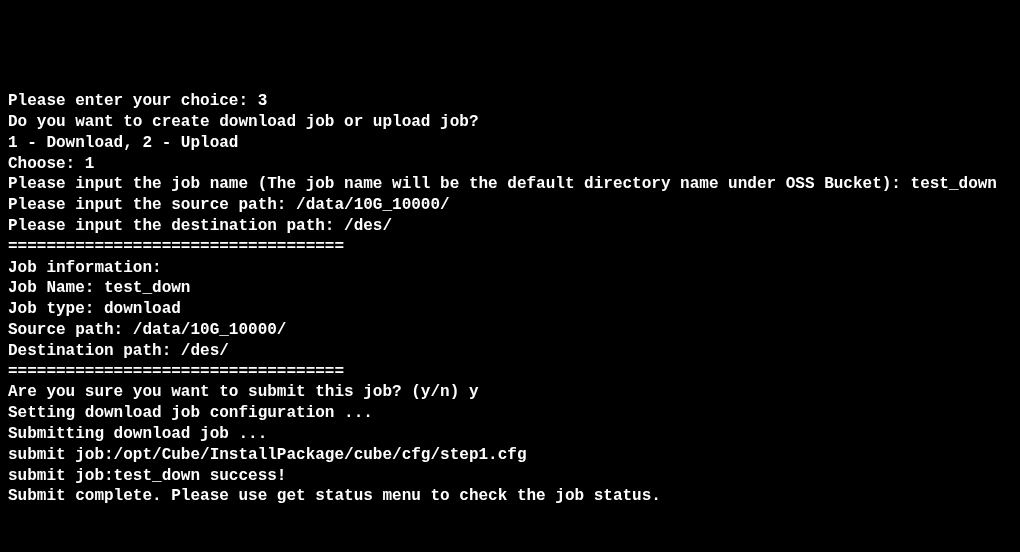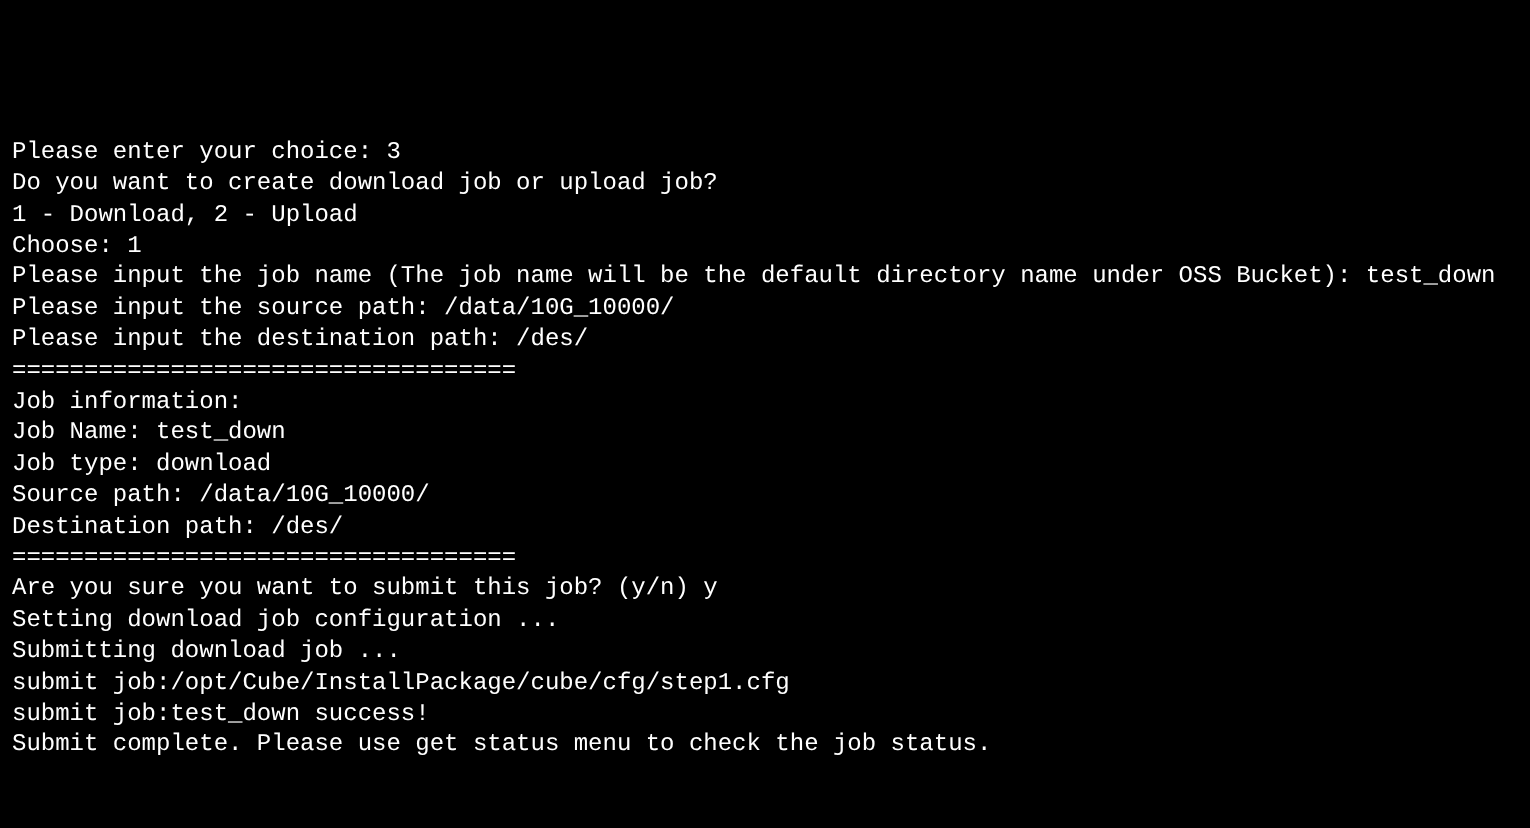--- a/index.html
+++ b/index.html
@@ -14,20 +14,21 @@
       font-size: 16px;
       line-height: 1.3;
       padding: 8px;
       width: 1020px;
       height: 552px;
       overflow: hidden;
       white-space: pre-wrap;
     }
     .terminal-line {
       display: block;
+      font-weight: bold;
     }
   </style>
 </head>
 <body>
 
 
 
 <div><span class="terminal-line">Please enter your choice: 3</span><span class="terminal-line"></span><span class="terminal-line"></span><span class="terminal-line">Do you want to create download job or upload job?</span><span class="terminal-line">1 - Download, 2 - Upload</span><span class="terminal-line">Choose: 1</span><span class="terminal-line">Please input the job name (The job name will be the default directory name under OSS Bucket): test_down</span><span class="terminal-line">Please input the source path: /data/10G_10000/</span><span class="terminal-line">Please input the destination path: /des/</span><span class="terminal-line"></span><span class="terminal-line">===================================</span><span class="terminal-line">Job information:</span><span class="terminal-line">Job Name: test_down</span><span class="terminal-line">Job type: download</span><span class="terminal-line">Source path: /data/10G_10000/</span><span class="terminal-line">Destination path: /des/</span><span class="terminal-line">===================================</span><span class="terminal-line"></span><span class="terminal-line">Are you sure you want to submit this job? (y/n) y</span><span class="terminal-line">Setting download job configuration ...</span><span class="terminal-line">Submitting download job ...</span><span class="terminal-line">submit job:/opt/Cube/InstallPackage/cube/cfg/step1.cfg</span><span class="terminal-line">submit job:test_down success!</span><span class="terminal-line">Submit complete. Please use get status menu to check the job status.</span></div>
 
 

